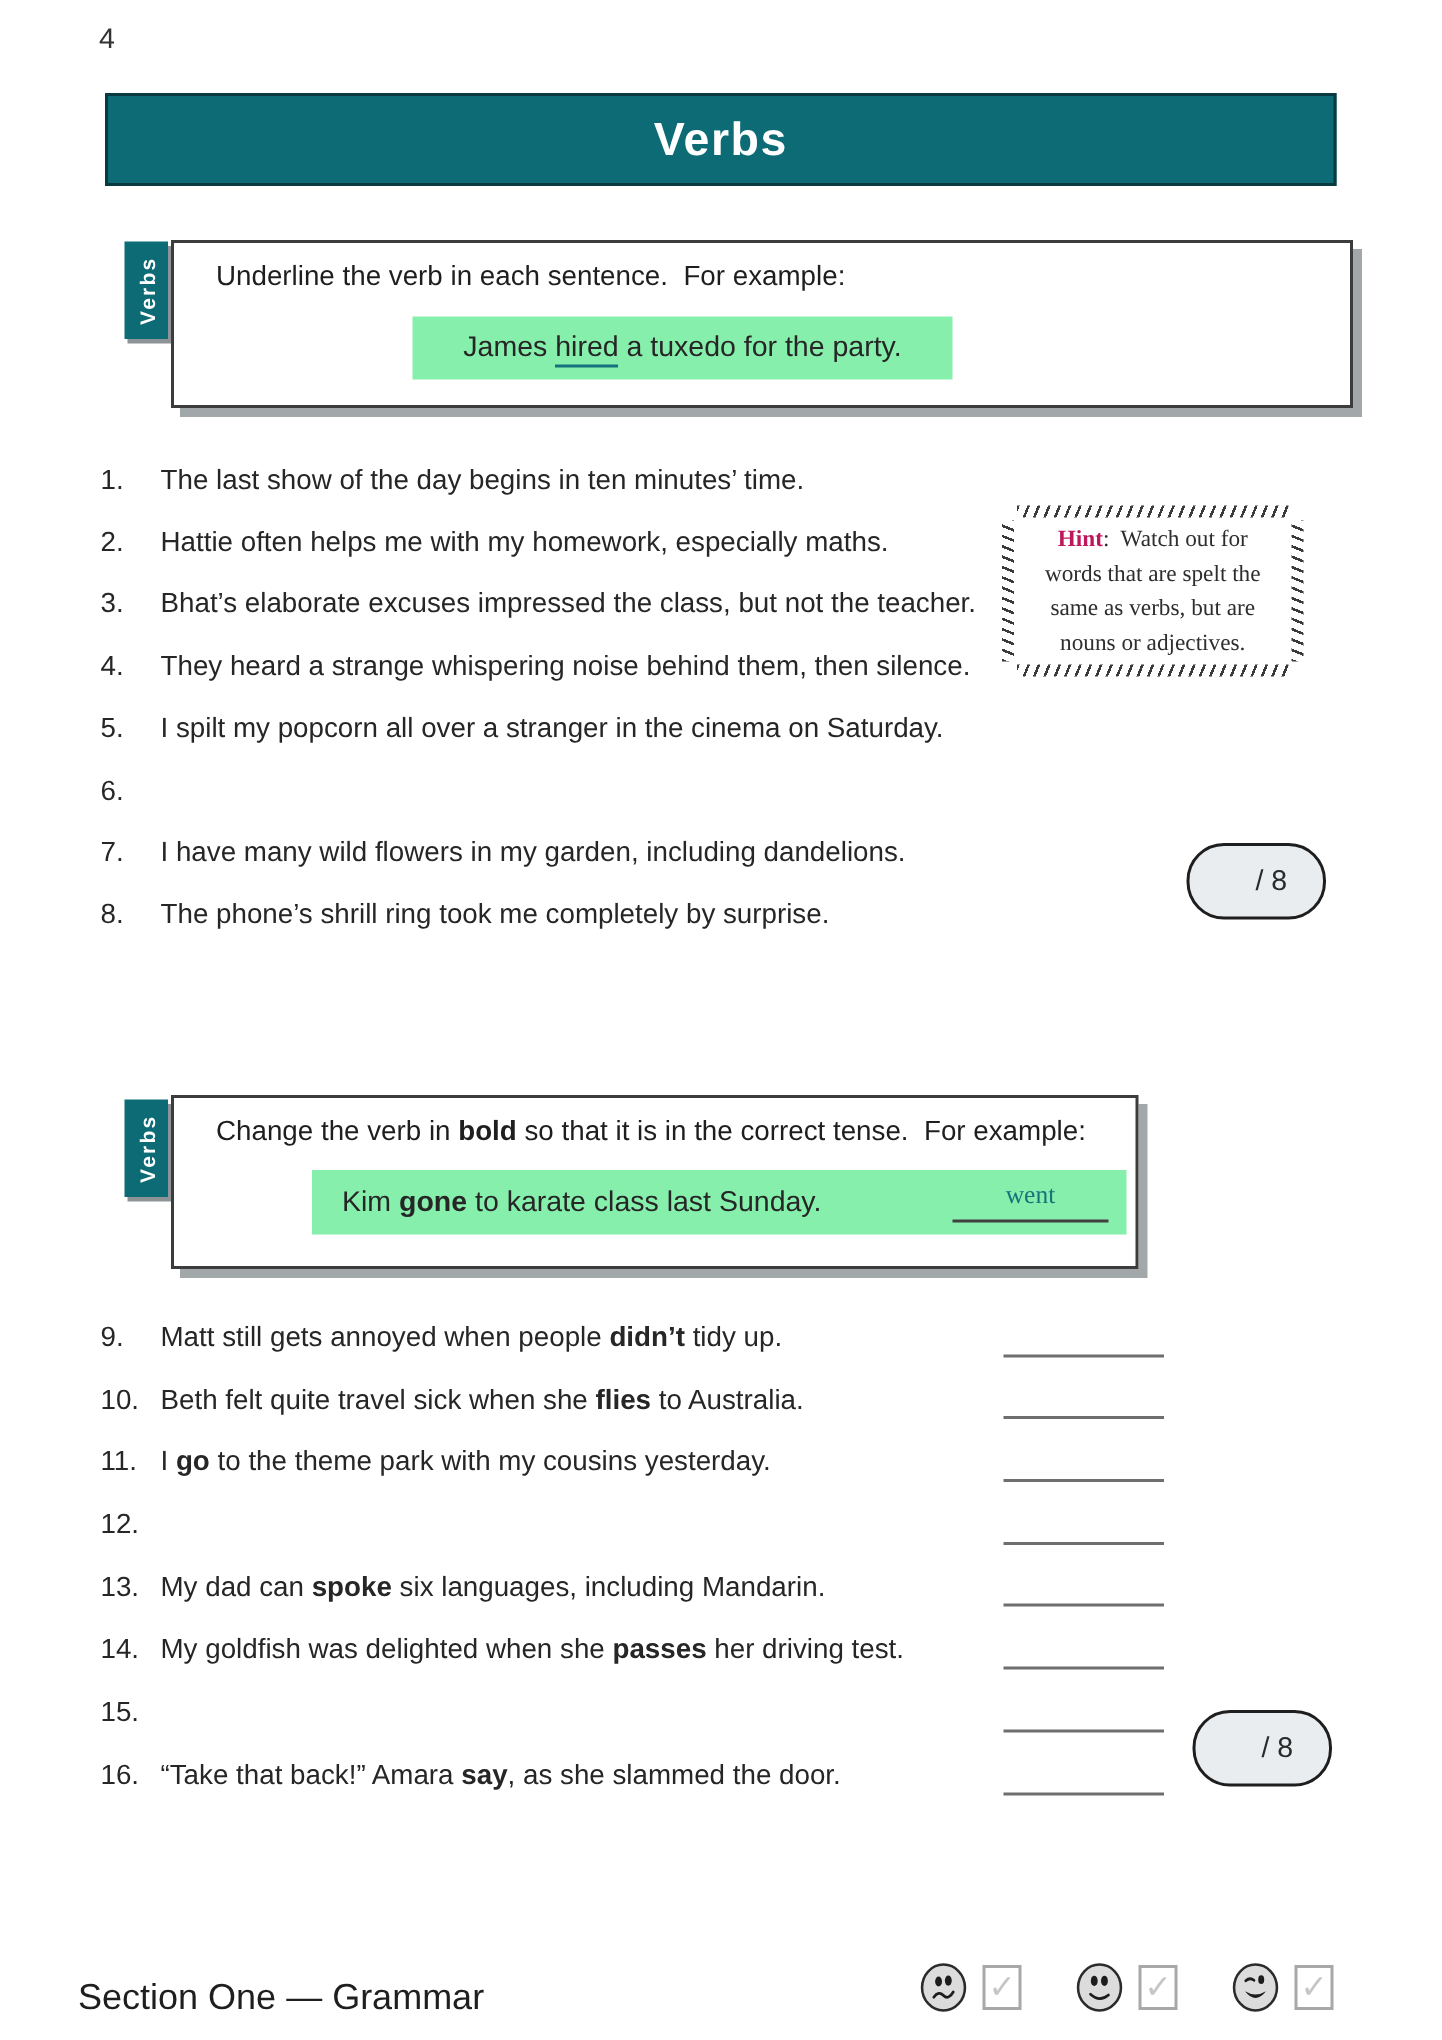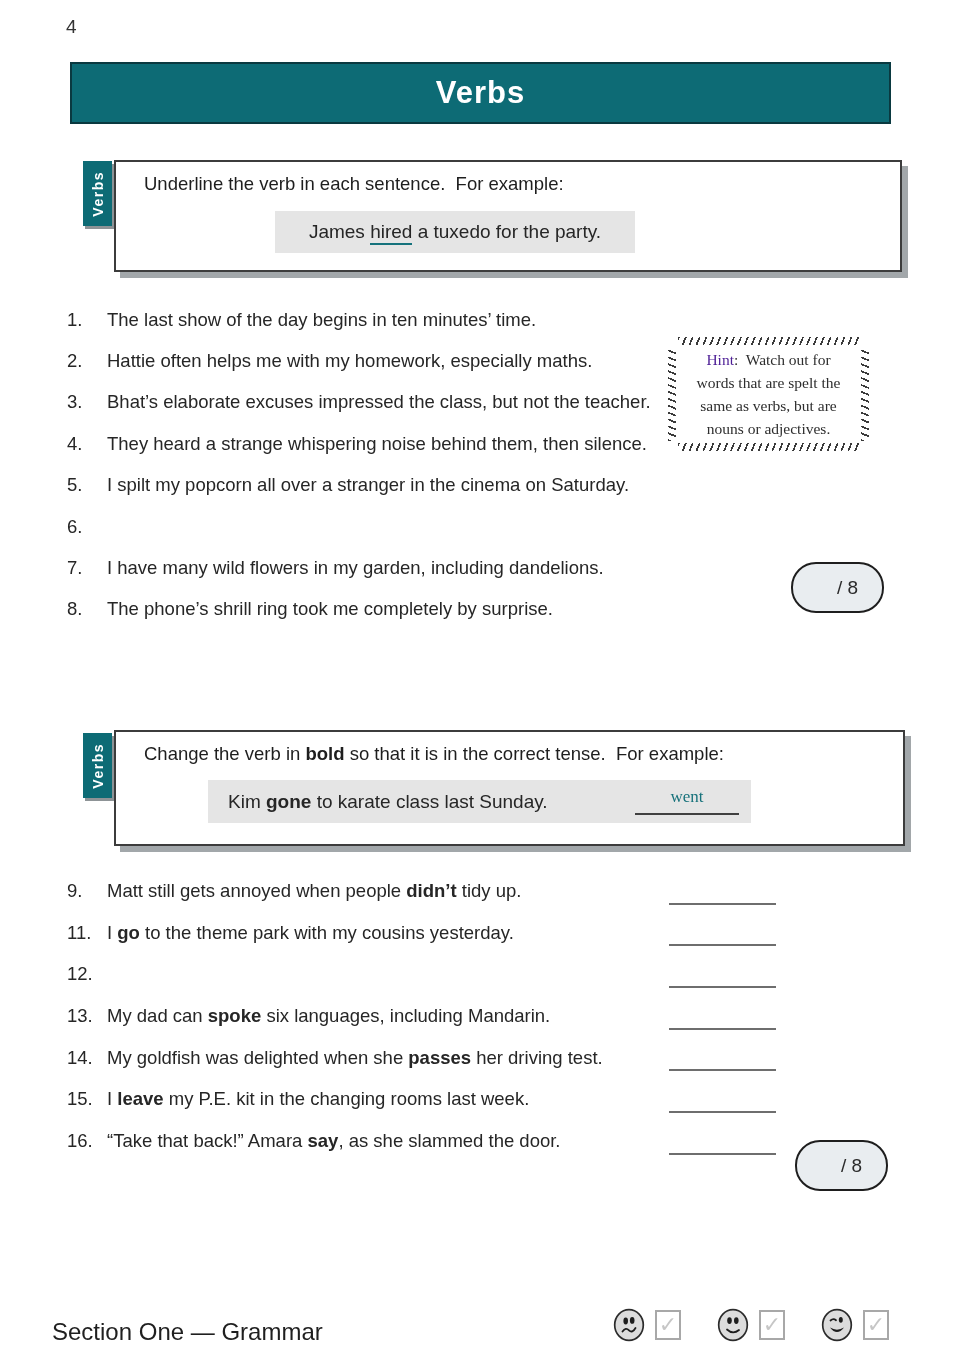--- a/index.html
+++ b/index.html
@@ -18,40 +18,40 @@
     display:flex; align-items:center; justify-content:center;
   }
   .banner-title { color:#ffffff; font-size:31px; font-weight:bold; letter-spacing:1px; }
 
   
   .ex-box {
     position:absolute; background:#ffffff; border:2px solid #3c3c3c;
     box-shadow:6px 6px 0 #a2a7aa;
   }
   #box1 { left:114px; top:160px; width:788px; height:112px; }
-  #box2 { left:114px; top:730px; width:791px; height:116px; }
+  #box2 { left:114px; top:730px; width:645px; height:116px; }
 
   .tab {
     position:absolute; width:29px; height:65px; background:#0d6b75;
     box-shadow:2px 3px 0 #8d9396; display:flex; align-items:center; justify-content:center;
     z-index:2;
   }
   #tab1 { left:83px; top:161px; }
   #tab2 { left:83px; top:733px; }
   .tab-label {
     writing-mode:vertical-rl; transform:rotate(180deg);
     color:#fff; font-weight:bold; font-size:14px; letter-spacing:1.5px;
   }
 
   .instruction {
     position:absolute; left:28px; top:11px; font-size:18.5px; color:#1e1e1e; white-space:nowrap;
   }
 
   .example-strip {
-    position:absolute; background:#e5e5e5; display:flex; align-items:center;
+    position:absolute; background:#86efac; display:flex; align-items:center;
     font-size:19px; color:#262626; white-space:nowrap;
   }
   #example1 { left:159px; top:49px; width:360px; height:42px; justify-content:center; }
   #example2 { left:92px; top:48px; width:543px; height:43px; justify-content:space-between; padding:0 12px 0 20px; }
 
   .verb-underlined { border-bottom:2.5px solid #15727c; padding-bottom:1px; }
   .bold { font-weight:bold; }
 
   .answer-slot {
     width:104px; border-bottom:2px solid #404040; text-align:center;
@@ -77,21 +77,21 @@
   .he { position:absolute; }
   .he-top    { left:10px; right:10px; top:0;     height:8px; background:repeating-linear-gradient(112deg,#3a3a3a 0 1.7px,transparent 1.7px 6.4px); }
   .he-bottom { left:10px; right:10px; bottom:0;  height:8px; background:repeating-linear-gradient(112deg,#3a3a3a 0 1.7px,transparent 1.7px 6.4px); }
   .he-left   { top:10px;  bottom:10px; left:0;   width:8px;  background:repeating-linear-gradient(22deg,#3a3a3a 0 1.7px,transparent 1.7px 6.4px); }
   .he-right  { top:10px;  bottom:10px; right:0;  width:8px;  background:repeating-linear-gradient(22deg,#3a3a3a 0 1.7px,transparent 1.7px 6.4px); }
   .hint-text {
     position:absolute; left:10px; right:10px; top:11px;
     text-align:center; font-size:15.5px; line-height:23px; color:#2e2e2e;
     font-family:cursive;
   }
-  .hint-label { color:#4c1d95; font-weight:normal; }
+  .hint-label { color:#be185d; font-weight:bold; }
 
   
   .score {
     position:absolute; width:93px; height:51px; background:#e9edf0;
     border:2px solid #1e1e1e; border-radius:25px;
     display:flex; align-items:center; justify-content:center;
     font-size:19px; color:#2a2a2a; padding-left:20px;
   }
   #score1 { left:791px; top:562px; }
   #score2 { left:795px; top:1140px; }
@@ -195,41 +195,45 @@
     </div>
   </div>
 
   <div class="qlist" id="list2">
     <div class="row">
         <span class="num">9.</span>
         <span class="txt"><span>Matt still gets annoyed when people </span><span class="bold">didn’t</span><span> tidy up.</span></span>
         <span class="blank"></span>
       </div>
     <div class="row">
+        <span class="num">10.</span>
+        <span class="txt"><span>Beth felt quite travel sick when she </span><span class="bold">flies</span><span> to Australia.</span></span>
+        <span class="blank"></span>
+      </div>
+    <div class="row">
         <span class="num">11.</span>
         <span class="txt"><span>I </span><span class="bold">go</span><span> to the theme park with my cousins yesterday.</span></span>
         <span class="blank"></span>
       </div>
     <div class="row">
         <span class="num">12.</span>
         <span class="blank"></span>
       </div>
     <div class="row">
         <span class="num">13.</span>
         <span class="txt"><span>My dad can </span><span class="bold">spoke</span><span> six languages, including Mandarin.</span></span>
         <span class="blank"></span>
       </div>
     <div class="row">
         <span class="num">14.</span>
         <span class="txt"><span>My goldfish was delighted when she </span><span class="bold">passes</span><span> her driving test.</span></span>
         <span class="blank"></span>
       </div>
     <div class="row">
         <span class="num">15.</span>
-        <span class="txt"><span>I </span><span class="bold">leave</span><span> my P.E. kit in the changing rooms last week.</span></span>
         <span class="blank"></span>
       </div>
     <div class="row">
         <span class="num">16.</span>
         <span class="txt"><span>“Take that back!” Amara </span><span class="bold">say</span><span>, as she slammed the door.</span></span>
         <span class="blank"></span>
       </div>
   </div>
 
   <div class="score" id="score2">/ 8</div>

